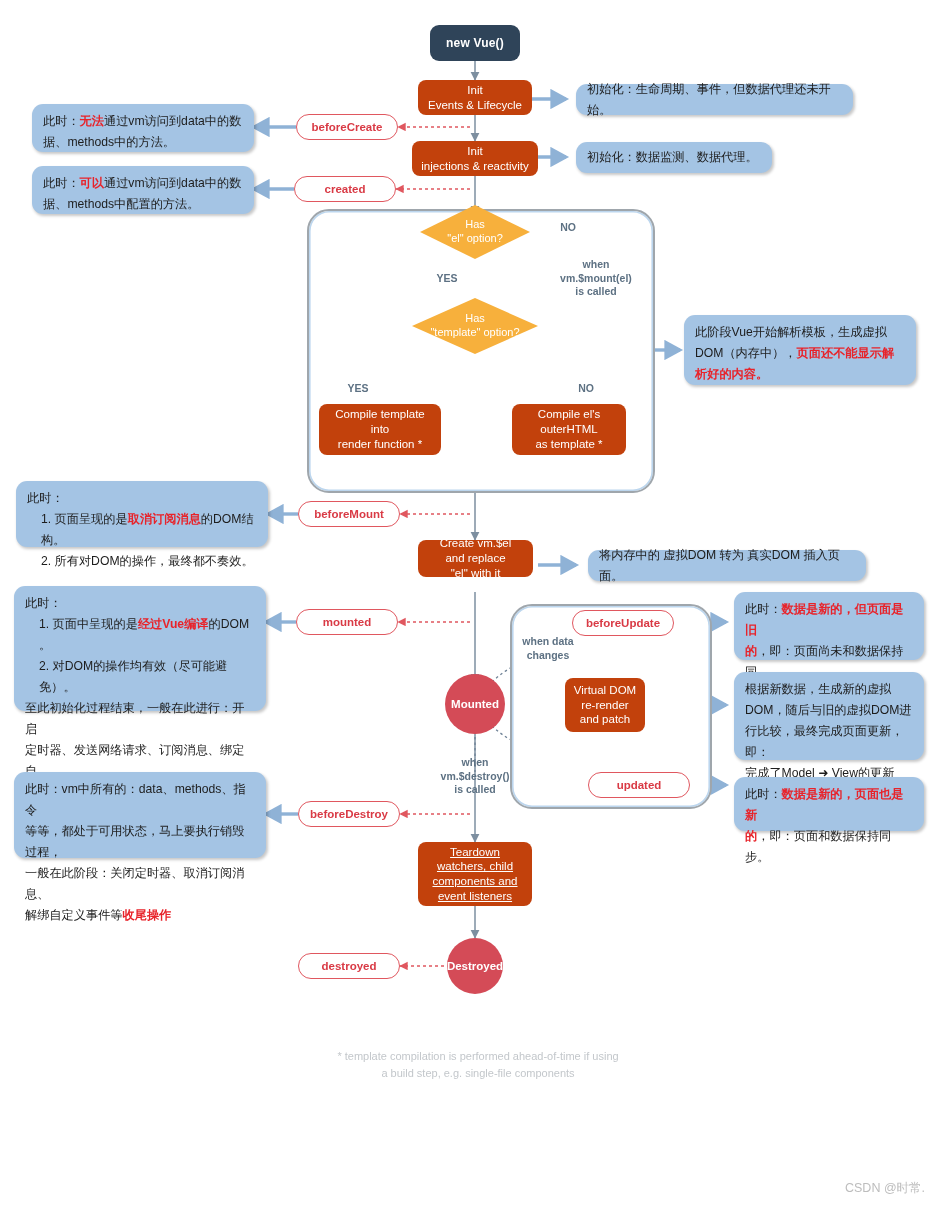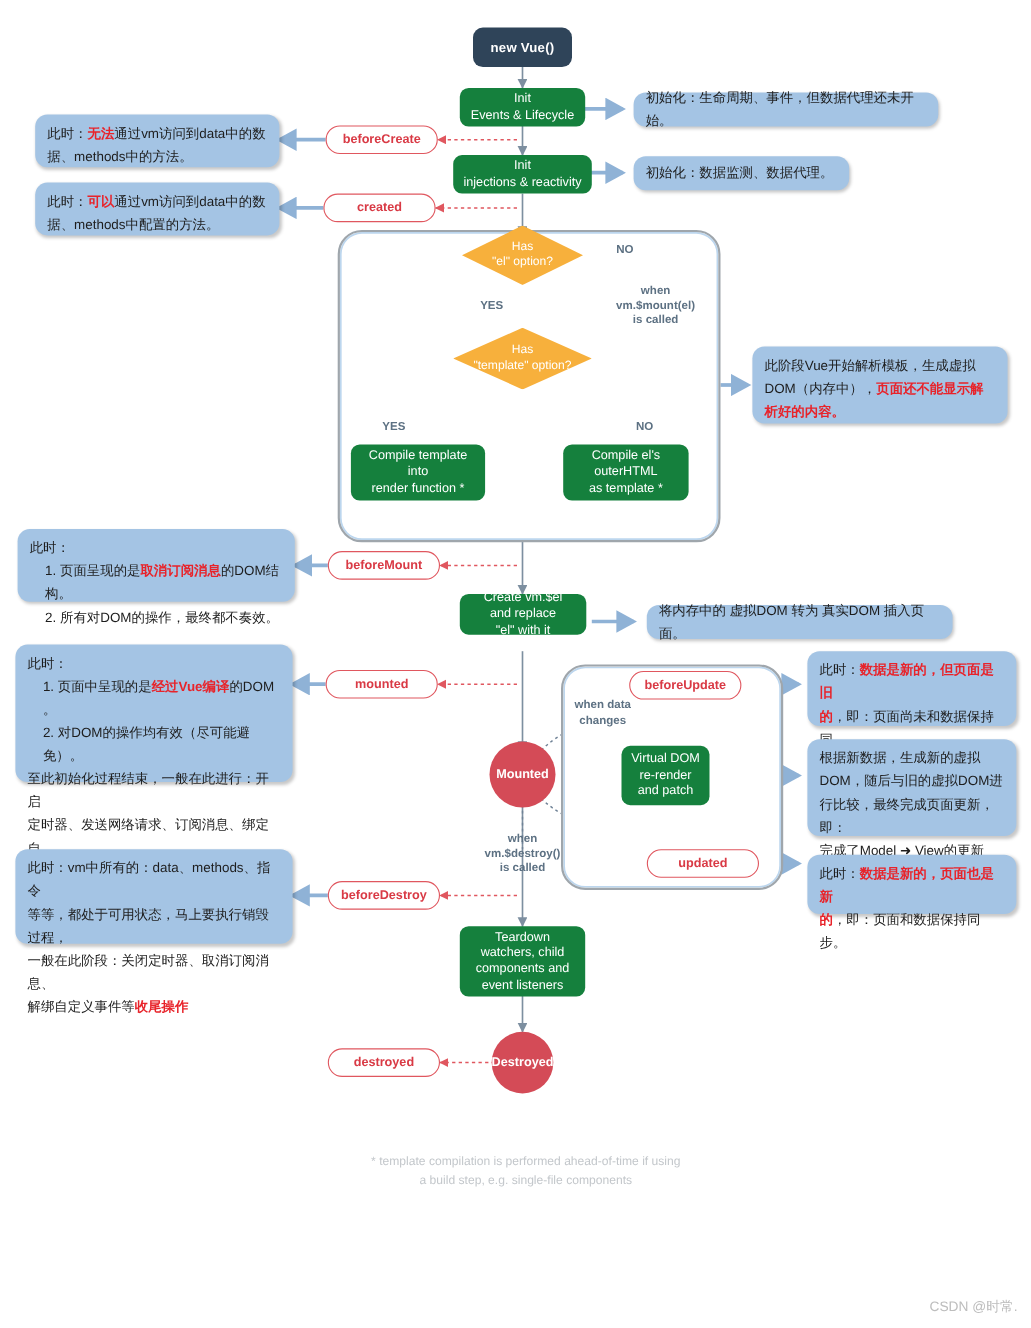--- a/index.html
+++ b/index.html
@@ -11,21 +11,21 @@
   #stage{position:absolute;left:0;top:0;width:937px;height:1207px;}
   .abs{position:absolute;box-sizing:border-box;}
 
   
   .node-dark{
     background:#2f4459;color:#ffffff;border-radius:9px;
     display:flex;align-items:center;justify-content:center;
     font-weight:bold;font-size:12px;letter-spacing:.2px;
   }
   .node-green{
-    background:#15803d;color:#ffffff;border-radius:8px;
+    background:#c2410c;color:#ffffff;border-radius:8px;
     display:flex;align-items:center;justify-content:center;text-align:center;
     font-size:11.5px;line-height:1.28;padding:15px 6px;
   }
   .node-circle{
     background:#d44b57;color:#ffffff;border-radius:50%;
     display:flex;align-items:center;justify-content:center;text-align:center;
     font-size:11.5px;font-weight:bold;
   }
   .diamond{
     background:#f7b03c;color:#ffffff;
@@ -177,21 +177,21 @@
   </div>
 
   <div class="abs node-circle" style="left:445px;top:674px;width:60px;height:60px;">Mounted</div>
 
   <div class="abs node-green" style="left:565px;top:678px;width:80px;height:54px;flex-direction:column;">
     <span>Virtual DOM</span>
     <span>re-render</span>
     <span>and patch</span>
   </div>
 
-  <div class="abs node-green" style="left:418px;top:842px;width:114px;height:64px;flex-direction:column;">
+  <div class="abs node-green" style="left:418px;top:842px;width:114px;height:64px;flex-direction:column;text-decoration:underline;">
     <span>Teardown</span>
     <span>watchers, child</span>
     <span>components and</span>
     <span>event listeners</span>
   </div>
 
   <div class="abs node-circle" style="left:447px;top:938px;width:56px;height:56px;">Destroyed</div>
 
   <div class="abs hook" style="left:296px;top:114px;width:102px;height:26px;">beforeCreate</div>
   <div class="abs hook" style="left:294px;top:176px;width:102px;height:26px;">created</div>

